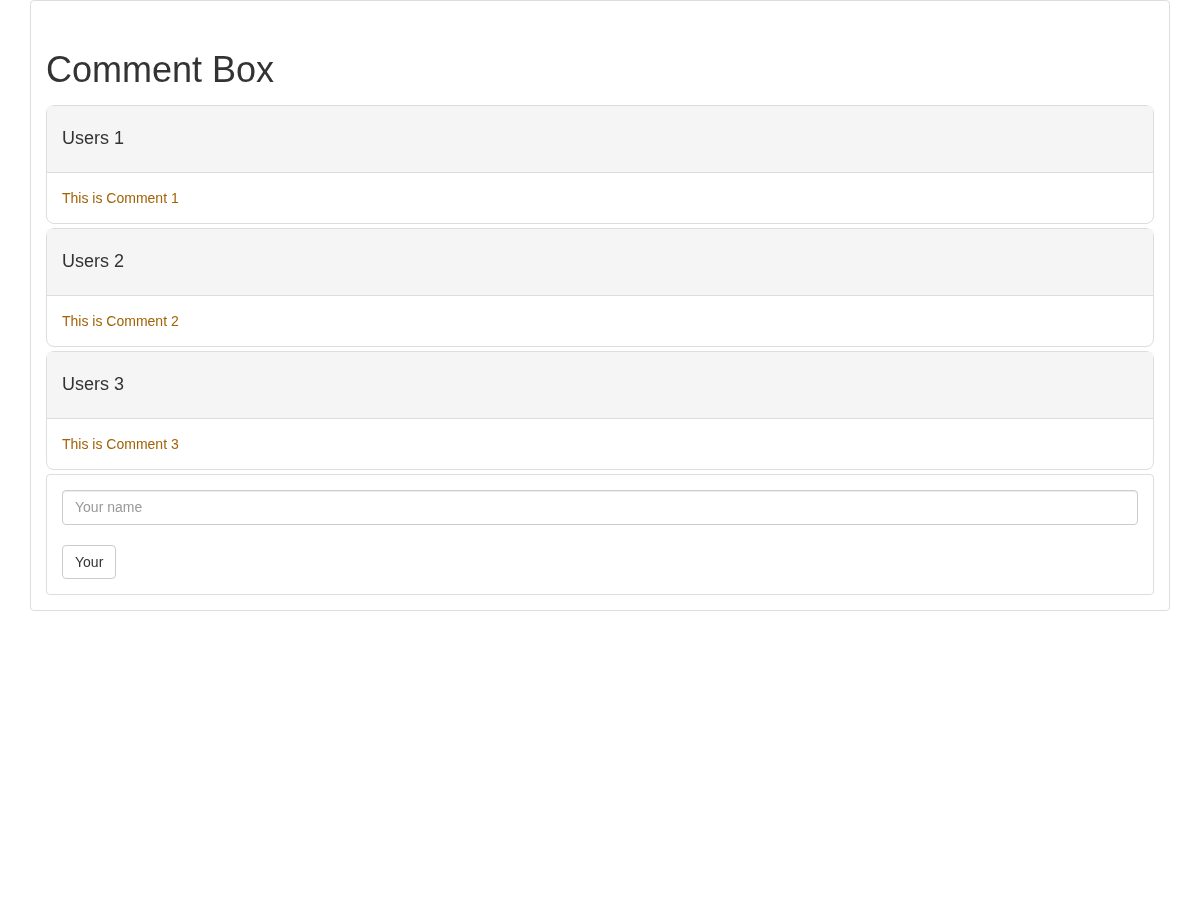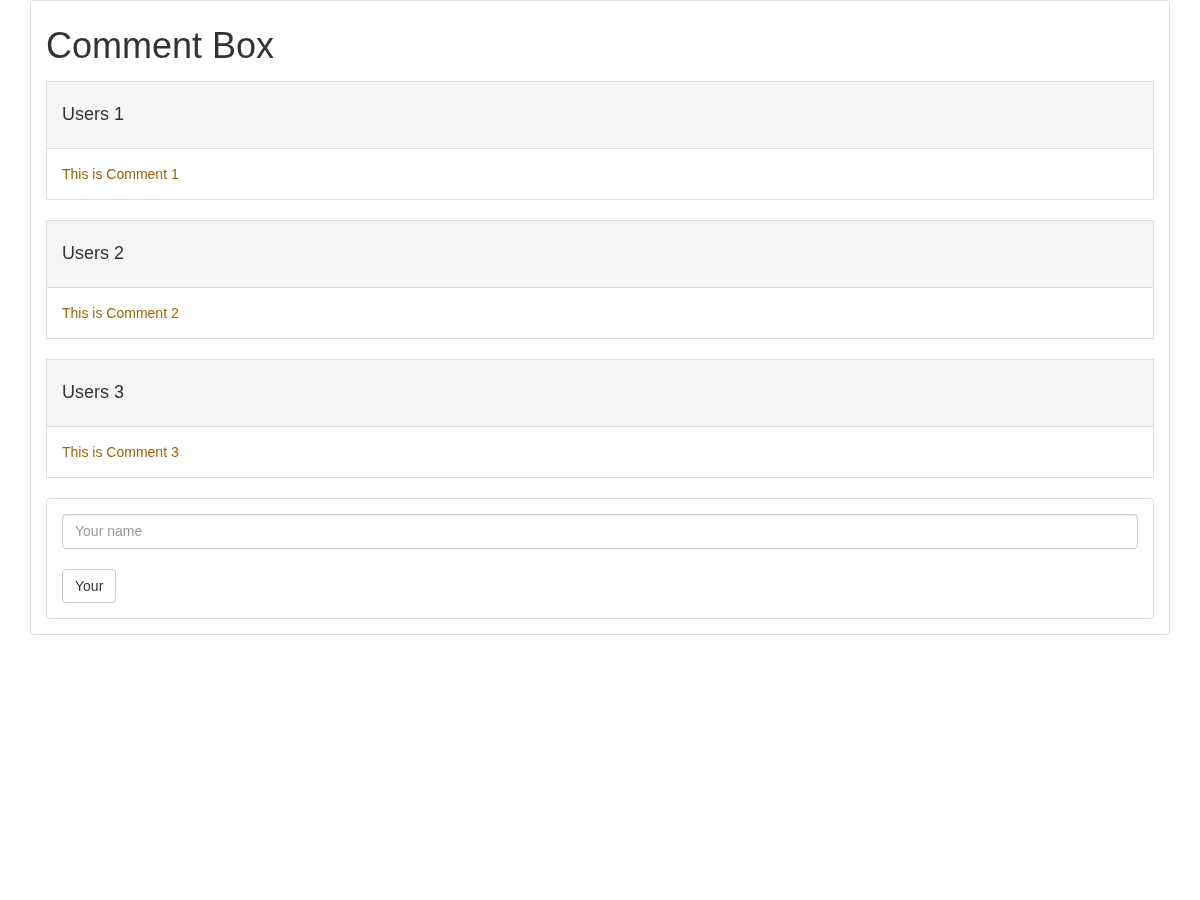--- a/index.html
+++ b/index.html
@@ -18,26 +18,26 @@
       margin: 0 30px;
       border: 1px solid #ddd;
       border-radius: 4px;
       padding: 15px;
       background: #fff;
     }
     .page-title {
       font-size: 36px;
       font-weight: 500;
       color: #333;
-      margin: 4px 0 10px 0;
+      margin: 28px 0 10px 0;
     }
     .panel {
       border: 1px solid #ddd;
-      border-radius: 0;
-      margin-bottom: 20px;
+      border-radius: 8px;
+      margin-bottom: 4px;
       background: #fff;
     }
     .panel-heading {
       background: #f5f5f5;
       border-bottom: 1px solid #ddd;
       border-top-left-radius: 3px;
       border-top-right-radius: 3px;
       padding: 10px 15px;
     }
     .panel-heading h2 {

